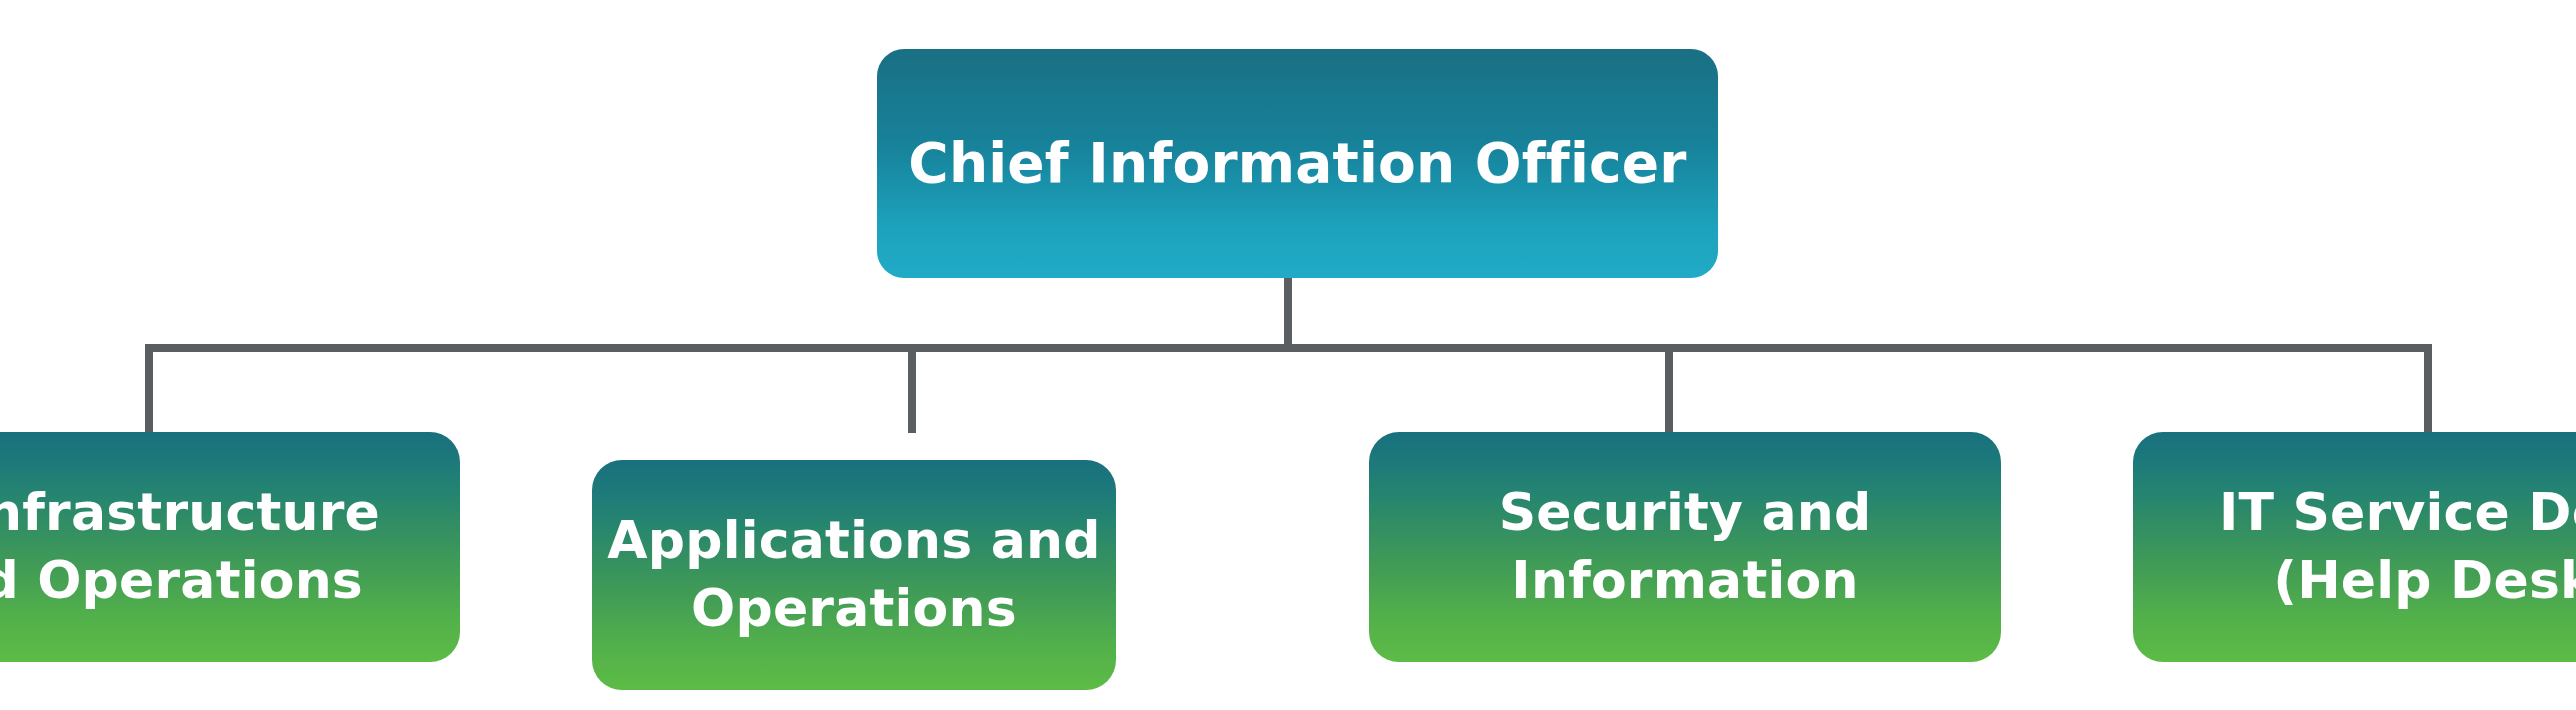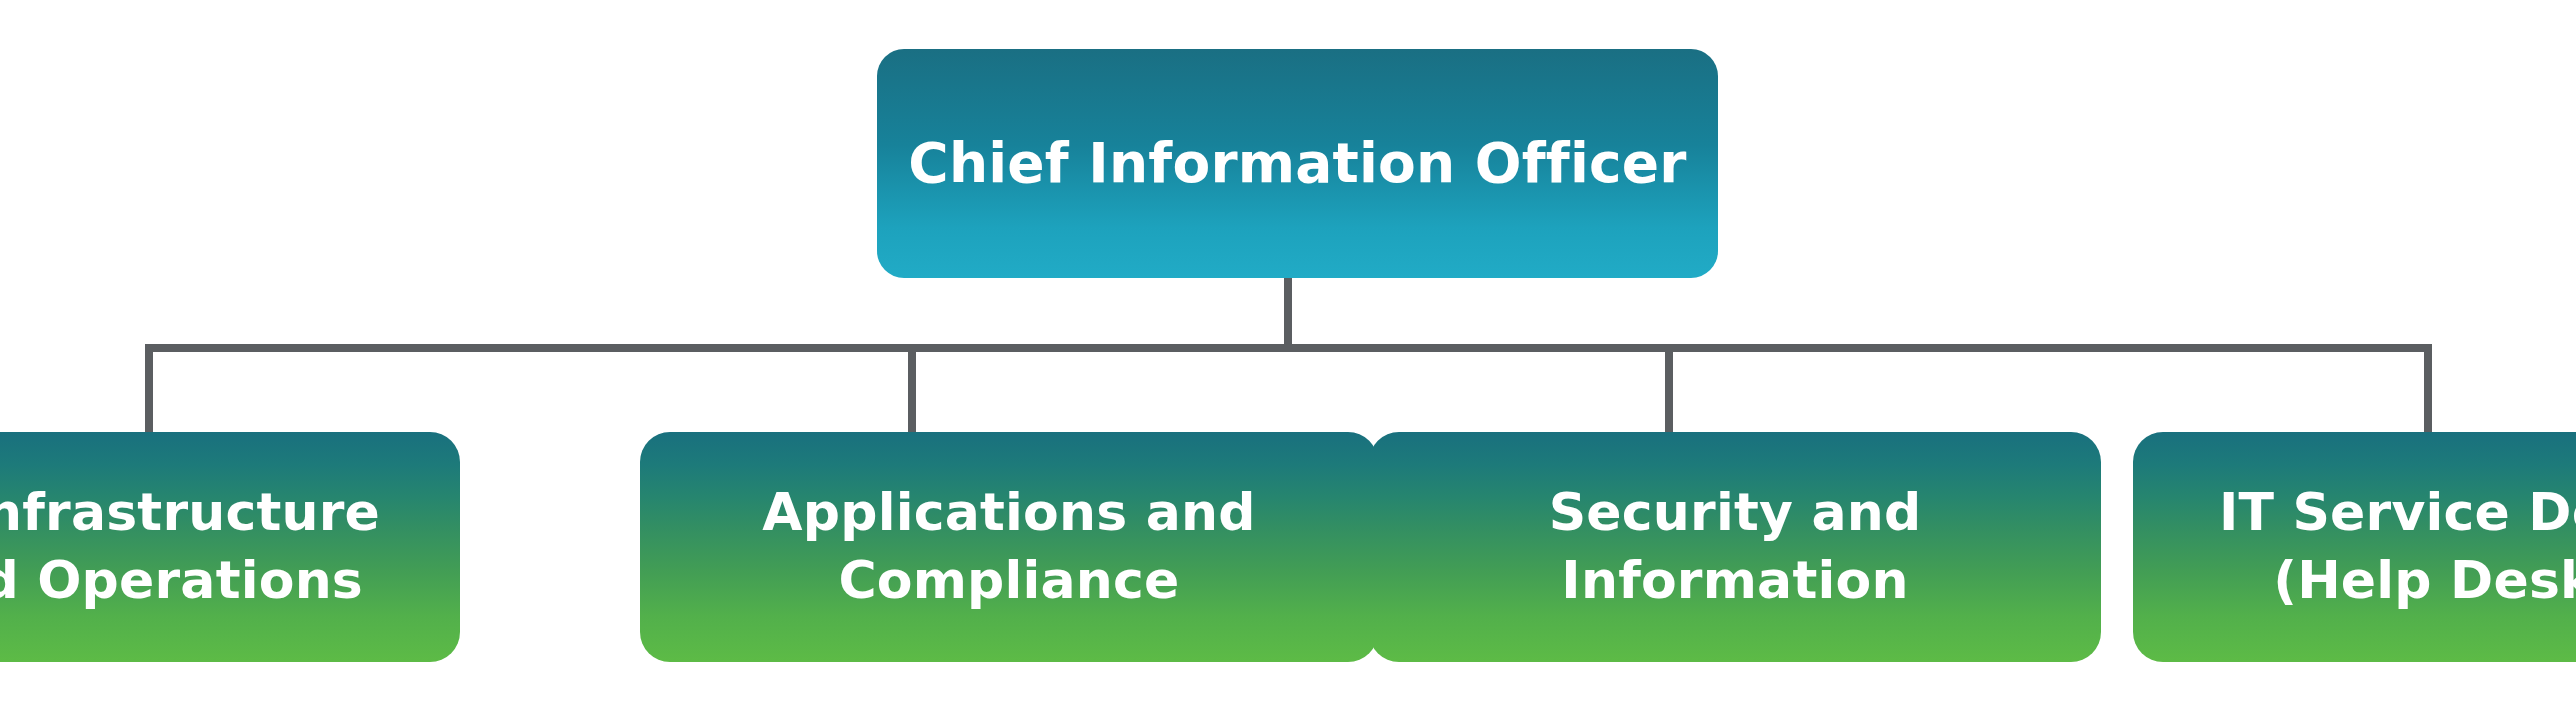--- a/index.html
+++ b/index.html
@@ -67,26 +67,27 @@
         #52b04b 80%,
         #5dbb46 100%);
   }
 
   
   .node-c1 {
     left: -188px;
     width: 648px;
   }
   .node-c2 {
-    left: 640px;
-    width: 738px;
+    left: 592px;
+    width: 524px;
+    margin-top: 28px;
   }
   .node-c3 {
     left: 1369px;
-    width: 732px;
+    width: 632px;
     text-align: center;
   }
   
   .node-c4 {
     left: 2133px;
     width: 626px;
   }
 
   .node-label {
     display: block;
@@ -145,21 +146,21 @@
   <div class="node node-child node-c1">
     <div>
       <span class="node-label">IT Infrastructure</span>
       <span class="node-label">and Operations</span>
     </div>
   </div>
 
   <div class="node node-child node-c2">
     <div>
       <span class="node-label">Applications and</span>
-      <span class="node-label">Compliance</span>
+      <span class="node-label">Operations</span>
     </div>
   </div>
 
   <div class="node node-child node-c3">
     <div>
       <span class="node-label">Security and</span>
       <span class="node-label">Information</span>
     </div>
   </div>
 

